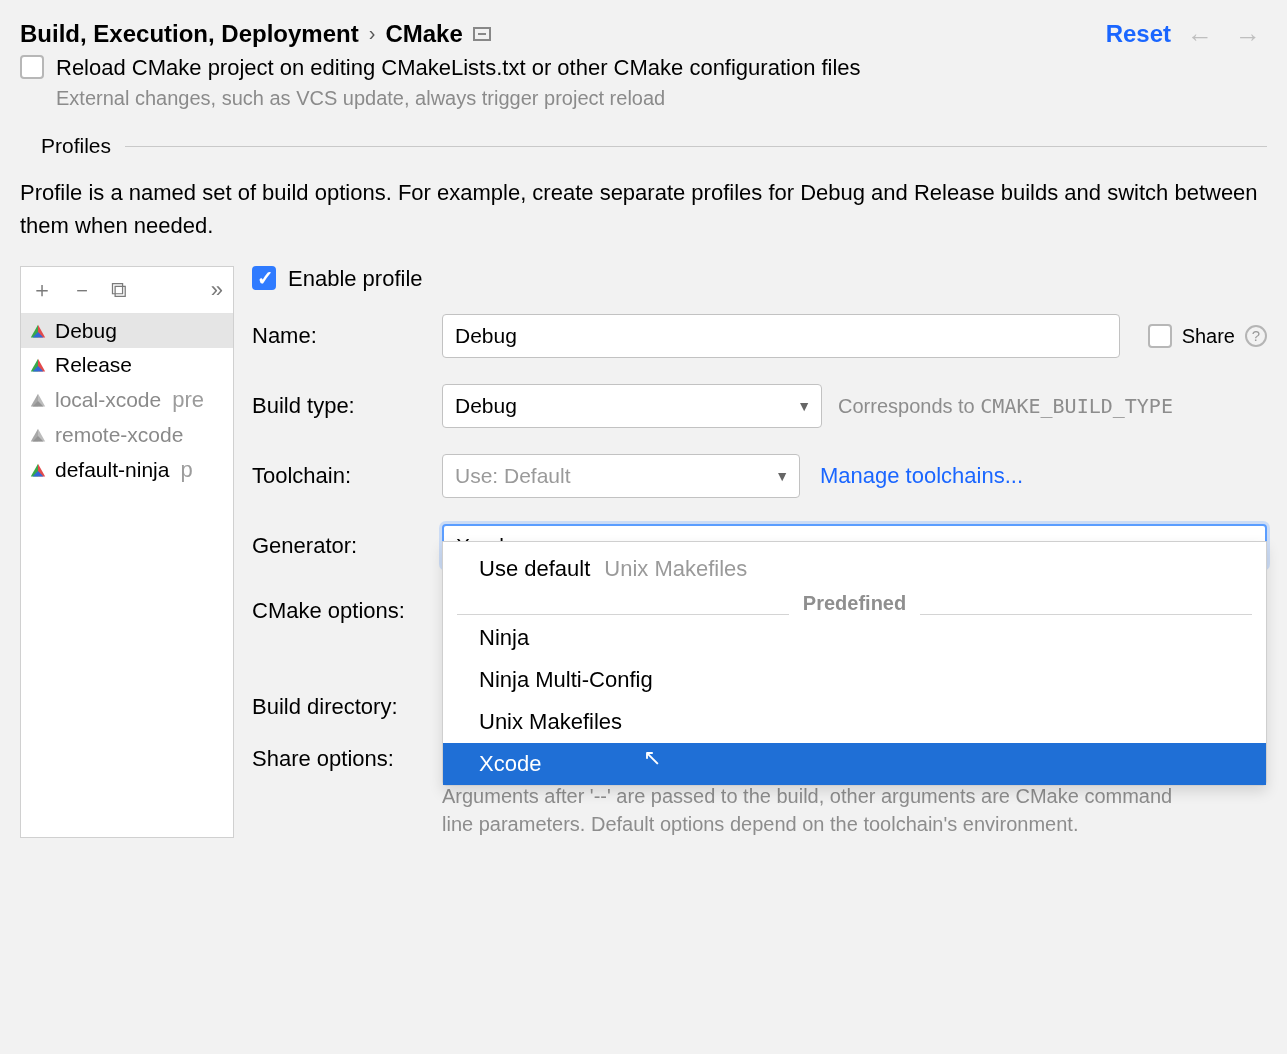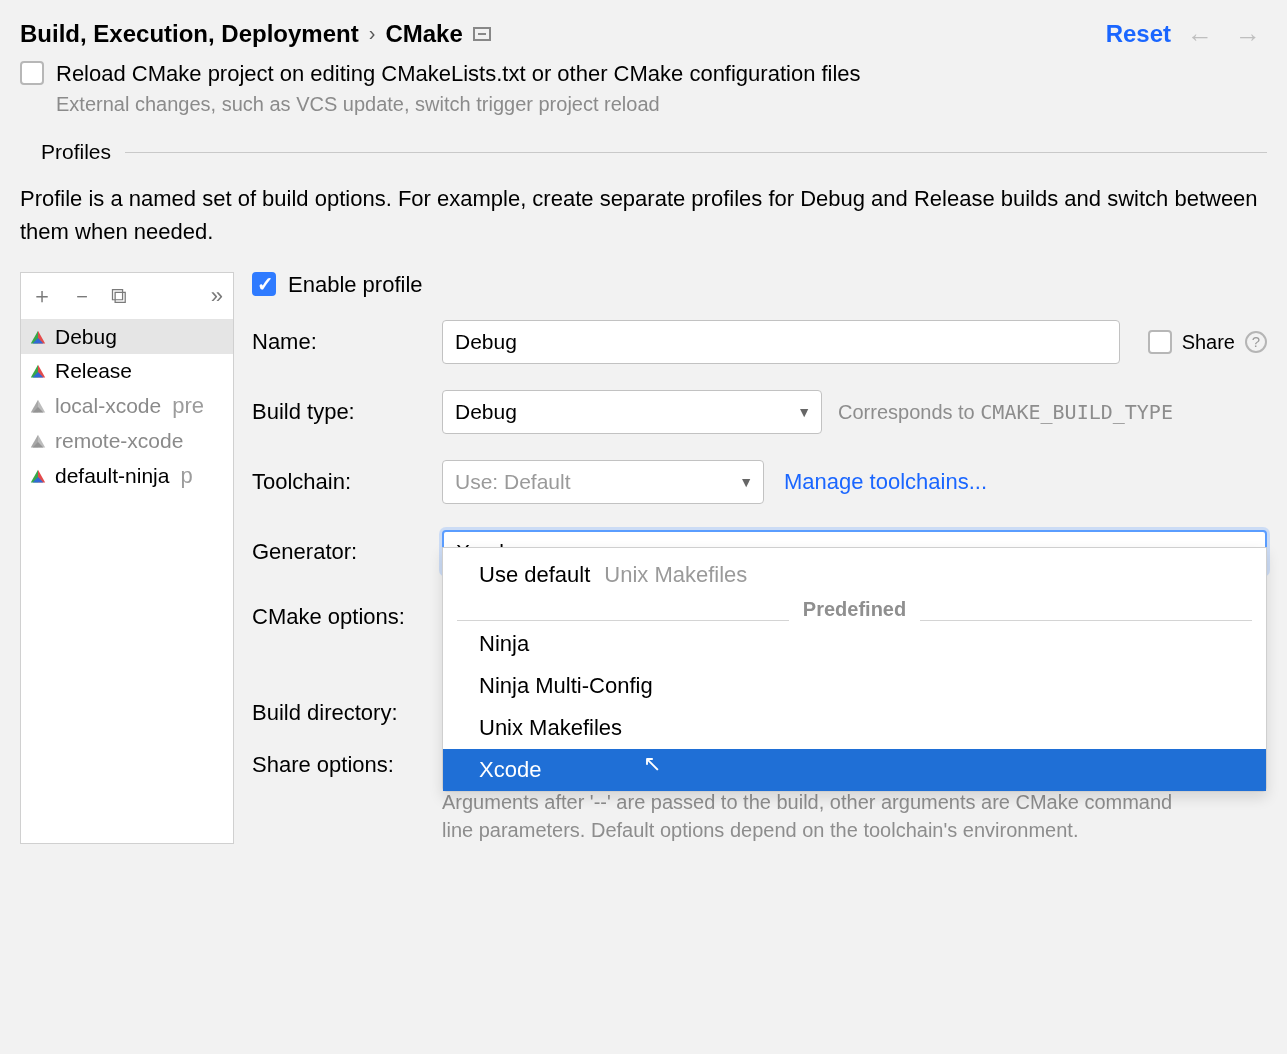--- a/index.html
+++ b/index.html
@@ -6,21 +6,21 @@
   body {
     margin: 0;
     padding: 18px 20px;
     font-family: -apple-system, "Helvetica Neue", Arial, sans-serif;
     font-size: 20px;
     color: #000;
     background: #f2f2f2;
     width: 1287px;
   }
   
-  .hdr { display: flex; align-items: center; gap: 10px; margin-bottom: 12px;}
+  .hdr { display: flex; align-items: center; gap: 10px; margin-bottom: 6px;}
   .crumb { font-weight: 700; font-size: 24px;}
   .crumb-sep { color:#555; font-size:20px;}
   .crumb2 { font-weight:700; font-size:24px;}
   .collapse-icon { width:18px; height:14px; border:2px solid #888; position:relative;}
   .collapse-icon::before{ content:""; position:absolute; left:3px; right:3px; top:4px; height:2px; background:#888;}
   .hdr-spacer { flex:1;}
   .reset { color:#1a66ff; font-weight:700; font-size:24px; cursor:pointer;}
   .nav-arrow { color:#bfbfbf; font-size:26px; padding:0 6px;}
   
   .chk-row { display:flex; align-items:flex-start; gap:12px; margin-bottom:6px;}
@@ -87,21 +87,21 @@
   <span class="hdr-spacer"></span>
   <span class="reset">Reset</span>
   <span class="nav-arrow">←</span>
   <span class="nav-arrow">→</span>
 </div>
 
 <div class="chk-row">
   <span class="chk"></span>
   <span class="chk-label">Reload CMake project on editing CMakeLists.txt or other CMake configuration files</span>
 </div>
-<div class="chk-hint">External changes, such as VCS update, switch trigger project reload</div>
+<div class="chk-hint">External changes, such as VCS update, always trigger project reload</div>
 
 <div class="sect">
   <span>Profiles</span>
   <span class="sect-line"></span>
 </div>
 <div class="profile-desc">Profile is a named set of build options. For example, create separate profiles for Debug and Release builds and switch between them when needed.</div>
 
 <div class="cols">
 
   <div class="panel">
@@ -179,21 +179,21 @@
       <span class="lbl">Build type:</span>
       <div class="combo" style="width:380px">
         <span>Debug</span>
         <span class="combo-caret">▼</span>
       </div>
       <span class="hint" style="margin-left:16px">Corresponds to <code>CMAKE_BUILD_TYPE</code></span>
     </div>
 
     <div class="form-row">
       <span class="lbl">Toolchain:</span>
-      <div class="combo placeholder" style="width:322px">
+      <div class="combo placeholder" style="width:358px">
         <span style="color:#9a9a9a">Use: Default</span>
         <span class="combo-caret">▼</span>
       </div>
       <span class="link" style="margin-left:20px">Manage toolchains...</span>
     </div>
 
     <div class="form-row" style="margin-bottom:10px;">
       <span class="lbl">Generator:</span>
       <div class="combo focus" style="flex:1">
         <span>Xcode</span>

